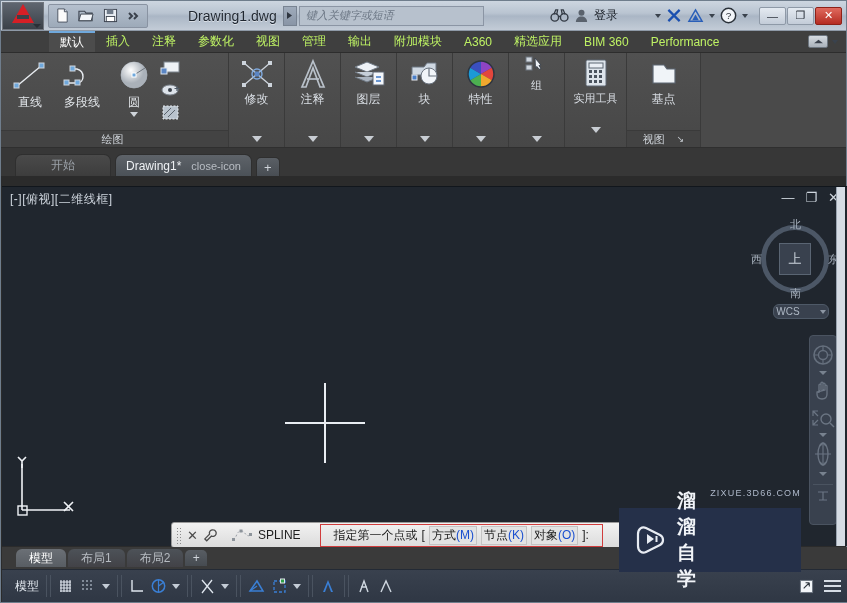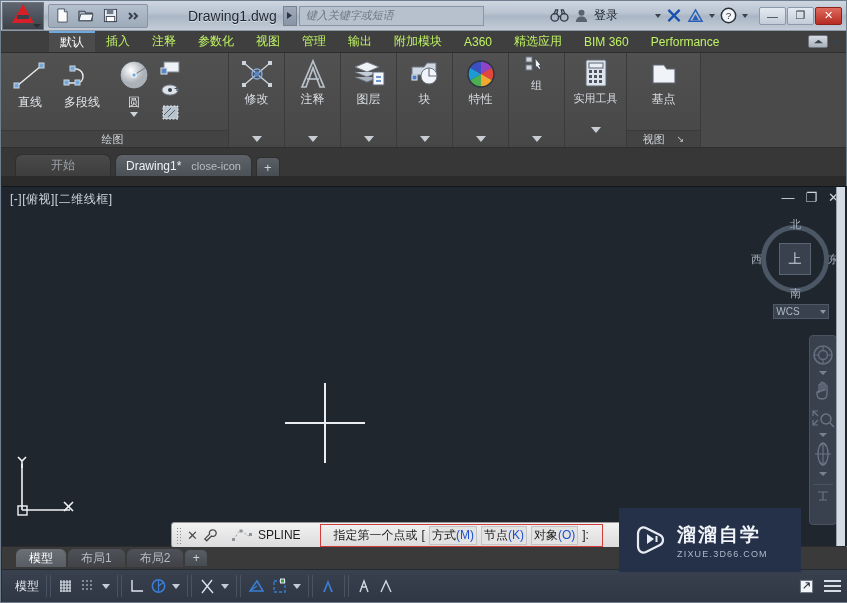--- a/index.html
+++ b/index.html
@@ -87,21 +87,21 @@
   .canvas{position:absolute;left:1px;top:185px;width:845px;height:360px;background:#20262e;
      border-top:1px solid #11161c;overflow:hidden;}
   .vplabel{position:absolute;left:8px;top:4px;font-size:12px;color:#cfd6de;letter-spacing:.5px;}
   .vpctrl{position:absolute;right:8px;top:3px;display:flex;gap:11px;align-items:center;color:#cfd6de;font-size:13px;}
   .viewcube{position:absolute;right:12px;top:32px;width:80px;height:80px;}
   .vcring{position:absolute;left:6px;top:6px;width:68px;height:68px;border:5px solid #4c5766;border-radius:50%;}
   .vcface{position:absolute;left:24px;top:24px;width:32px;height:32px;background:#39414e;
      border:1px solid #5a6573;display:flex;align-items:center;justify-content:center;color:#c9d1da;font-size:13px;}
   .vclbl{position:absolute;color:#a9b3bf;font-size:11px;}
   .wcs{position:absolute;right:18px;top:117px;width:56px;height:15px;background:#39414e;border:1px solid #4e5967;
-     border-radius:0;display:flex;align-items:center;justify-content:center;gap:20px;color:#aeb8c4;font-size:10px;}
+     border-radius:6px;display:flex;align-items:center;justify-content:center;gap:20px;color:#aeb8c4;font-size:10px;}
   .navbar{position:absolute;right:10px;top:148px;width:28px;height:190px;background:#39414e;
      border:1px solid #4a5360;border-radius:4px;display:flex;flex-direction:column;align-items:center;
      padding-top:8px;gap:4px;}
   .navbar .nitem{display:flex;flex-direction:column;align-items:center;gap:2px;}
   .ntri{width:0;height:0;border-left:4px solid transparent;border-right:4px solid transparent;
      border-top:4px solid #78828f;}
   .ucsicon{position:absolute;left:12px;bottom:28px;width:68px;height:62px;}
   .crosshair{position:absolute;left:283px;top:196px;width:80px;height:80px;}
   .crosshair .hl{position:absolute;left:0;top:39px;width:80px;height:1.5px;background:#e9edf2;}
   .crosshair .vl{position:absolute;left:39px;top:0;width:1.5px;height:80px;background:#e9edf2;}
@@ -136,21 +136,21 @@
   .sb-txt{color:#dfe5ec;font-size:12px;}
   .sb-ico{display:flex;align-items:center;justify-content:center;}
   .scaret{width:0;height:0;border-left:4px solid transparent;border-right:4px solid transparent;
      border-top:5px solid #c4ccd6;}
   .hamb{display:flex;flex-direction:column;gap:3px;margin-left:4px;}
   .hamb i{display:block;width:17px;height:2px;background:#d7dde5;}
 
   
   .watermark{position:absolute;left:618px;top:507px;width:182px;height:64px;background:#253049;
      display:flex;align-items:center;gap:9px;padding-left:13px;z-index:40;}
-  .wm-txt{display:flex;flex-direction:column;gap:1px;}
+  .wm-txt{display:flex;flex-direction:row;gap:1px;}
   .wm-main{color:#f1f4f8;font-size:19px;letter-spacing:2px;font-weight:bold;}
   .wm-sub{color:#aeb8c9;font-size:9px;letter-spacing:1.2px;}
   .scrollv{position:absolute;right:1px;top:186px;width:9px;height:359px;background:#d6dce4;border-left:1px solid #9aa4b0;}
 </style>
 </head>
 <body>
 
 <div class="app">
 
   <div class="titlebar">

